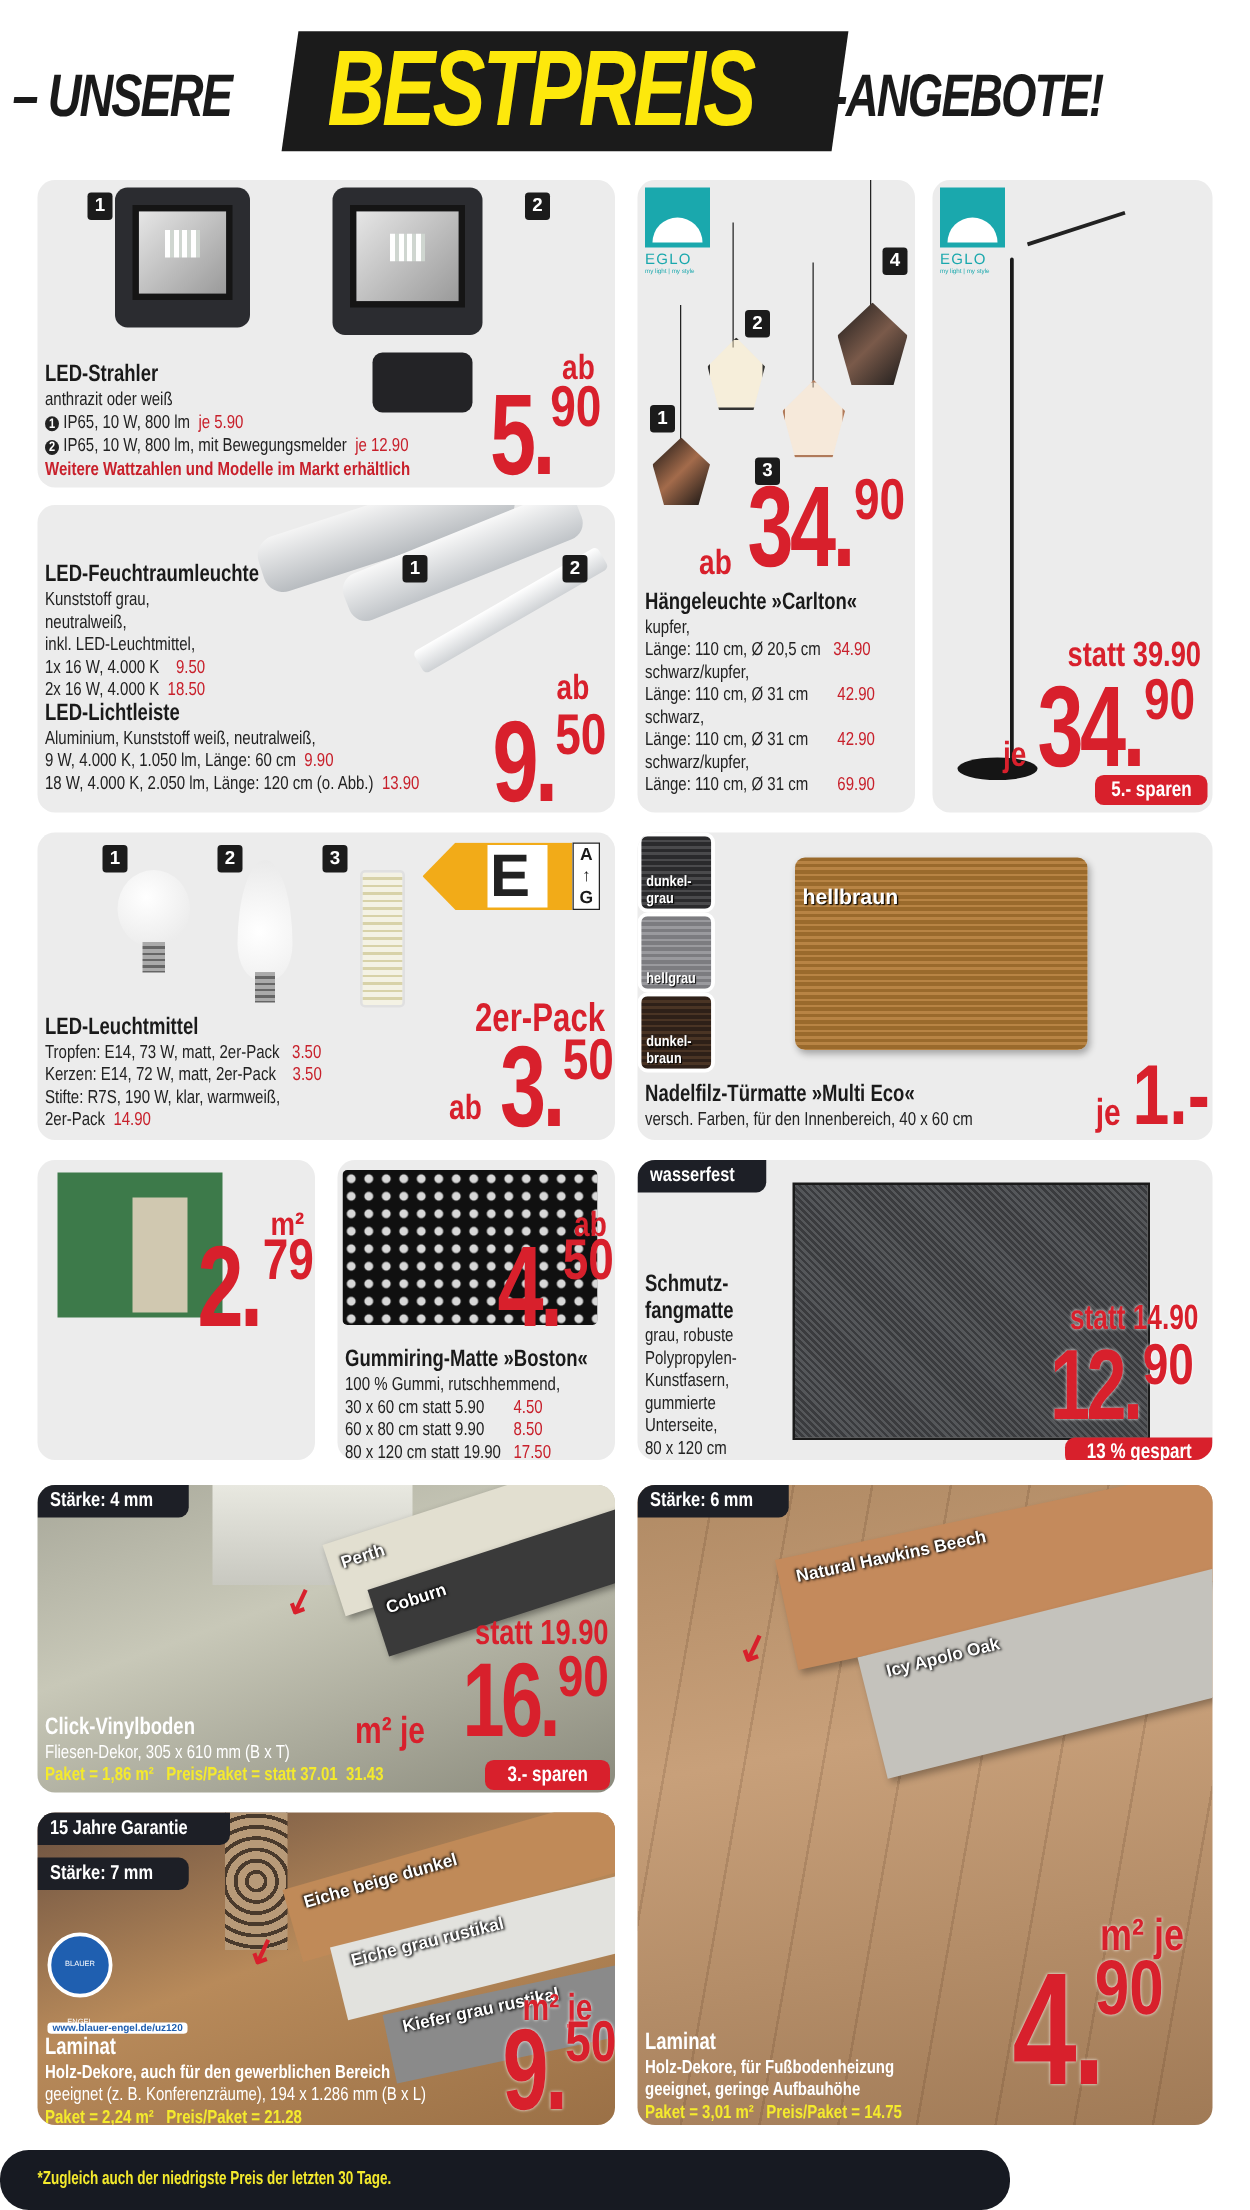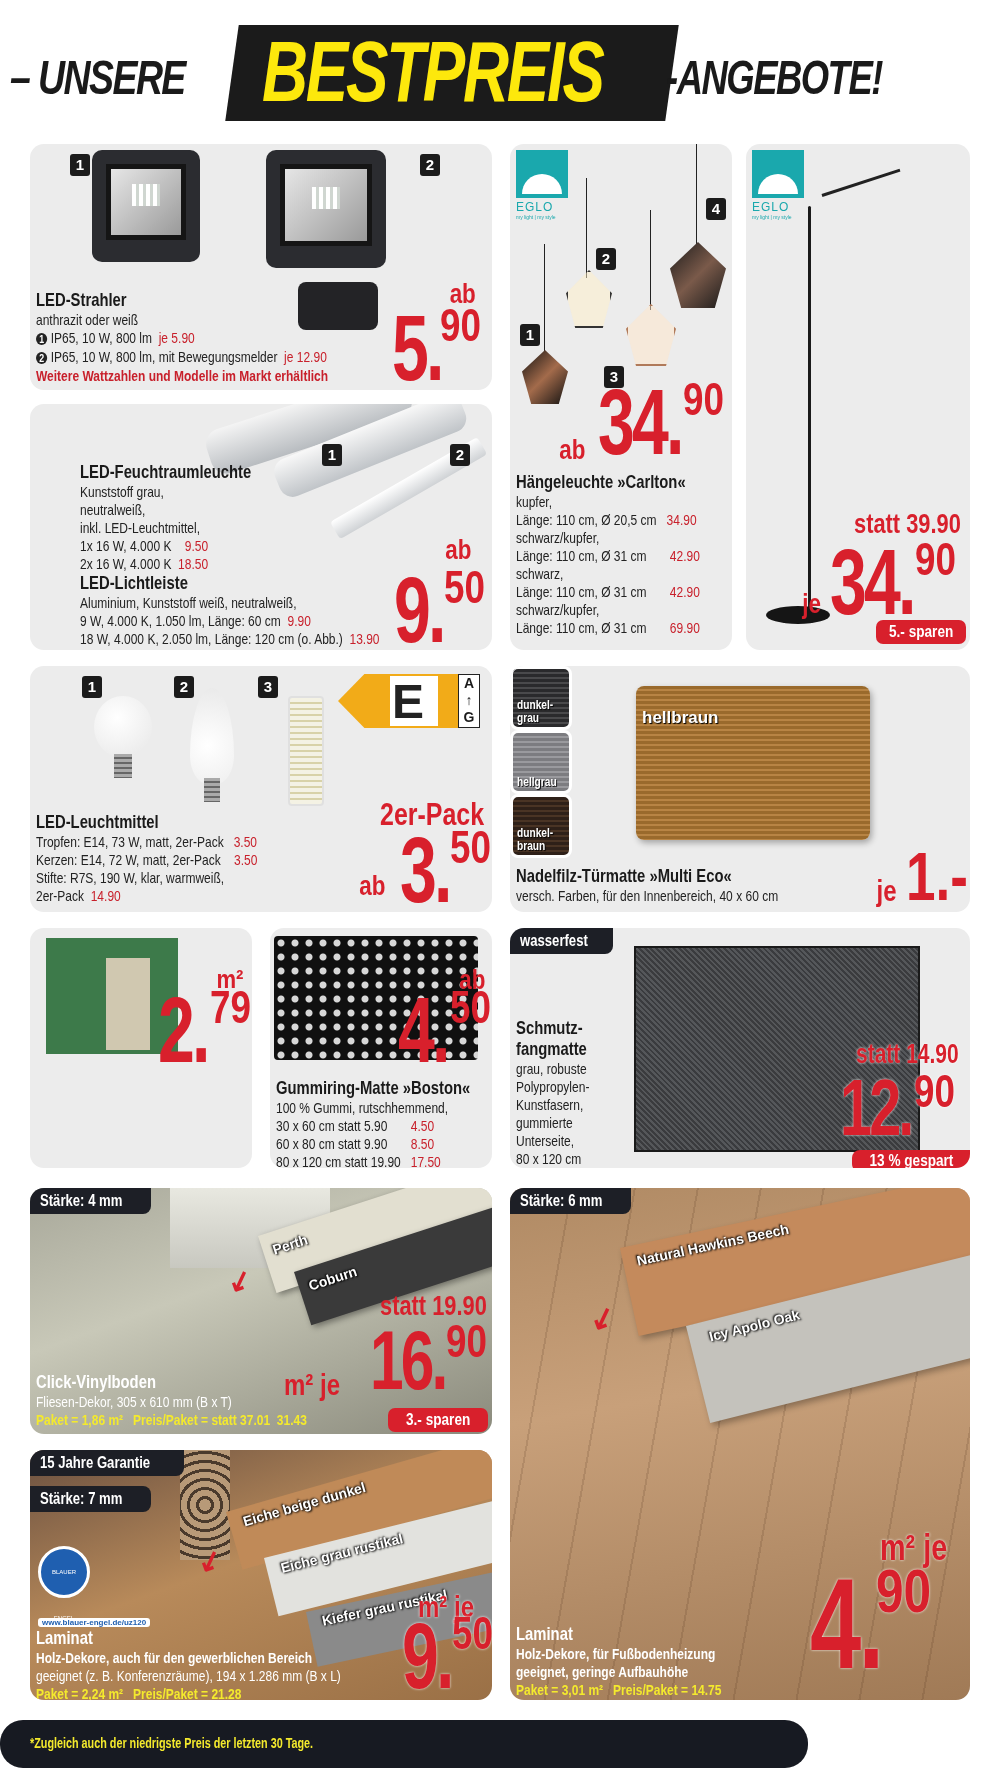--- a/index.html
+++ b/index.html
@@ -83,21 +83,21 @@
     <span class="p-main">5.</span><span class="p-cents" style="margin-left:-26px;transform:scaleX(0.8);">90</span>
   </div>
 </div>
 
 <div class="card" style="left:30px;top:404px;width:462px;height:246px;">
   <div class="abs" style="left:172px;top:30px;width:210px;height:46px;background:linear-gradient(180deg,#f4f4f4,#b8bcc0);border-radius:16px;transform:rotate(-18deg);transform-origin:left top;"></div>
   <div class="abs" style="left:240px;top:60px;width:200px;height:40px;background:linear-gradient(180deg,#f8f8f8,#c0c4c8);border-radius:14px;transform:rotate(-22deg);transform-origin:left top;"></div>
   <div class="abs" style="left:300px;top:118px;width:170px;height:20px;background:linear-gradient(180deg,#fff,#cfd2d5);border-radius:4px;transform:rotate(-30deg);transform-origin:left top;"></div>
   <div class="num-badge" style="left:292px;top:40px;">1</div>
   <div class="num-badge" style="left:420px;top:40px;">2</div>
-  <div class="abs" style="left:6px;top:58px;margin-left:44px;">
+  <div class="abs" style="left:6px;top:46px;">
     <div class="title">LED-Feuchtraumleuchte</div>
     <div class="line">Kunststoff grau,</div>
     <div class="line">neutralweiß,</div>
     <div class="line">inkl. LED-Leuchtmittel,</div>
     <div class="line"><span>1x 16 W, 4.000 K</span>&nbsp;&nbsp;&nbsp; <span class="redtxt">9.50</span></div>
     <div class="line"><span>2x 16 W, 4.000 K</span>&nbsp; <span class="redtxt">18.50</span></div>
     <div class="title">LED-Lichtleiste</div>
     <div class="line">Aluminium, Kunststoff weiß, neutralweiß,</div>
     <div class="line"><span>9 W, 4.000 K, 1.050 lm, Länge: 60 cm</span>&nbsp; <span class="redtxt">9.90</span></div>
     <div class="line"><span>18 W, 4.000 K, 2.050 lm, Länge: 120 cm (o. Abb.)</span>&nbsp; <span class="redtxt">13.90</span></div>

